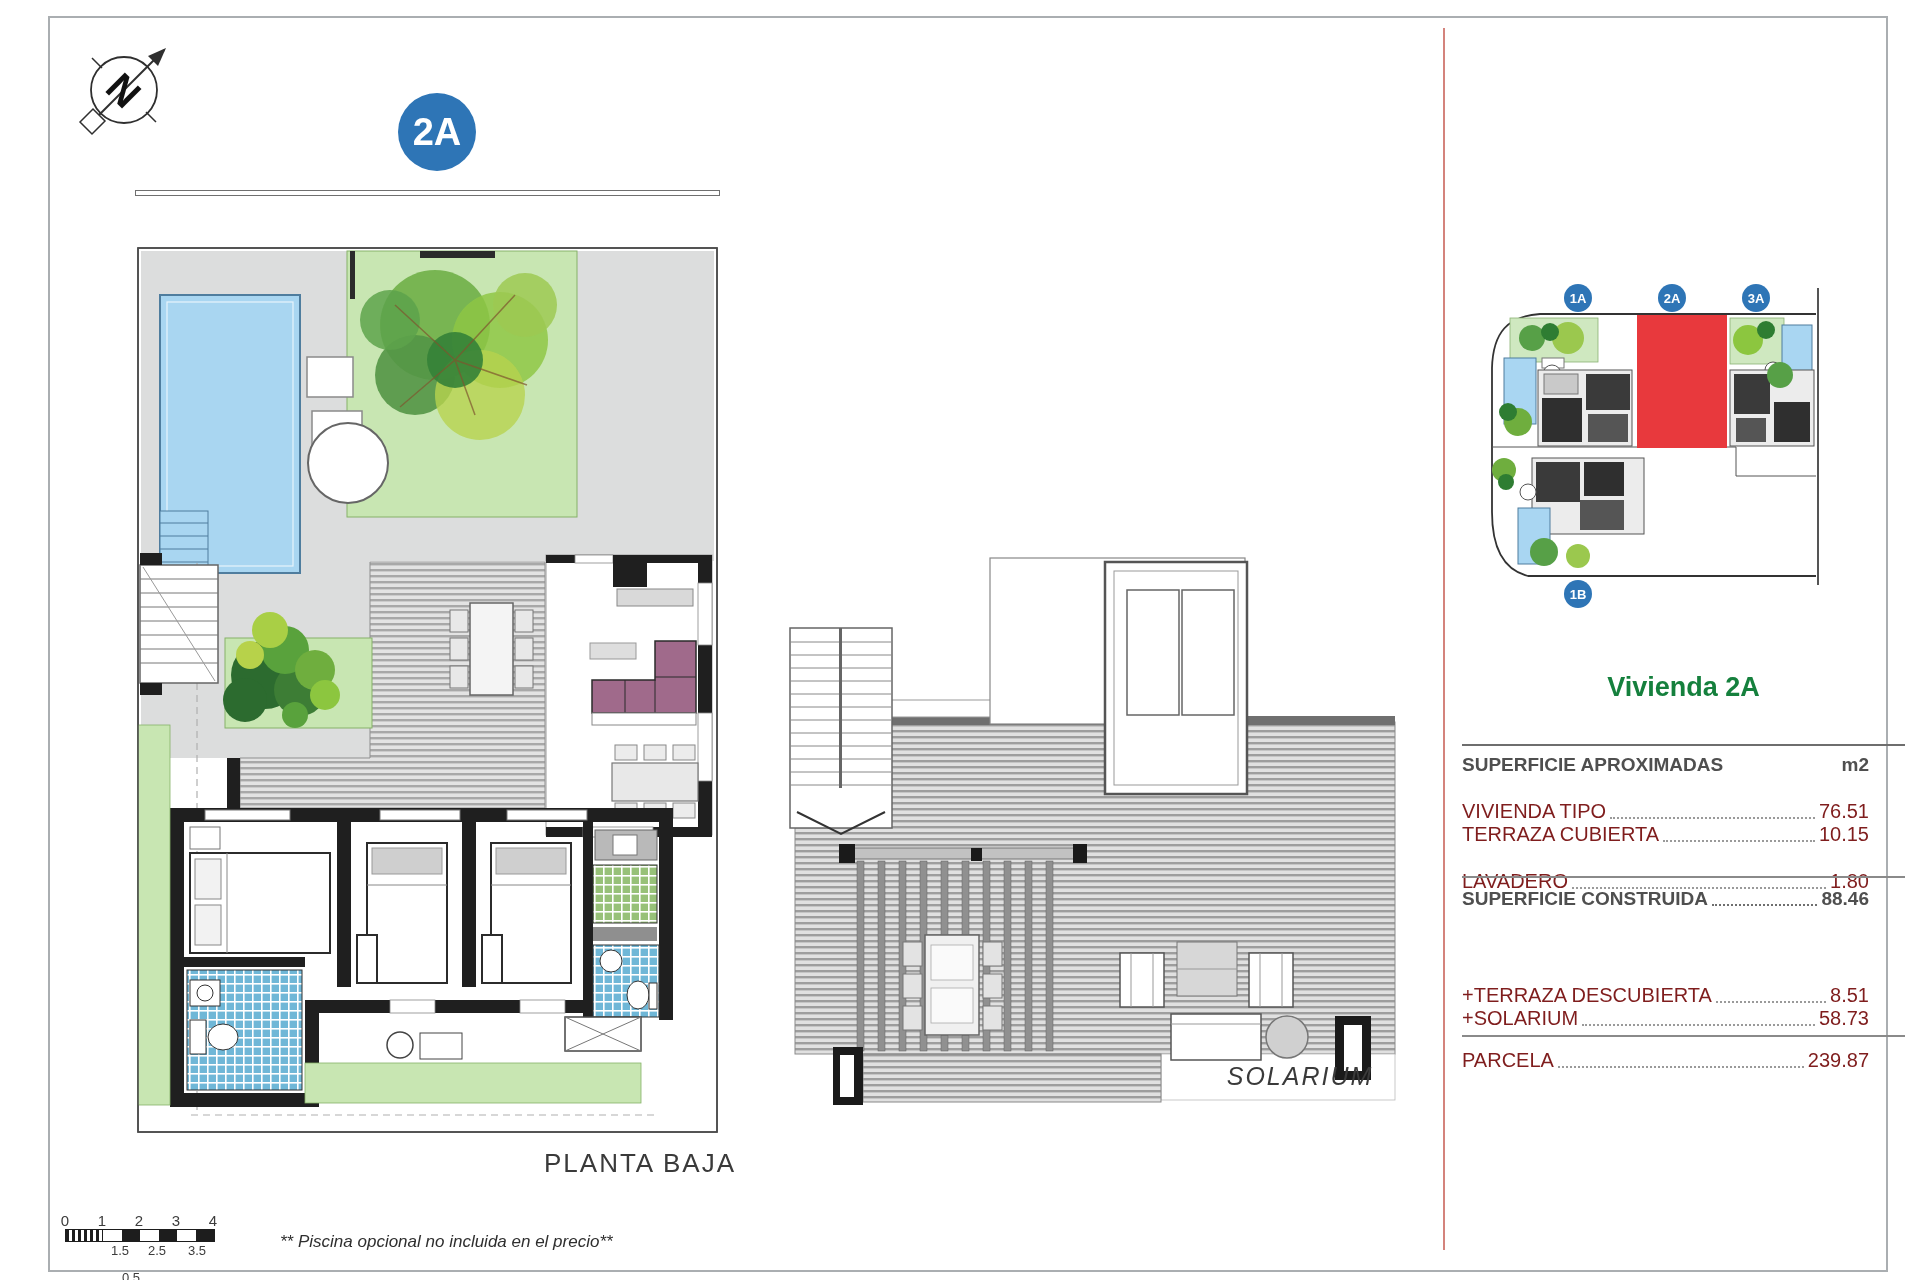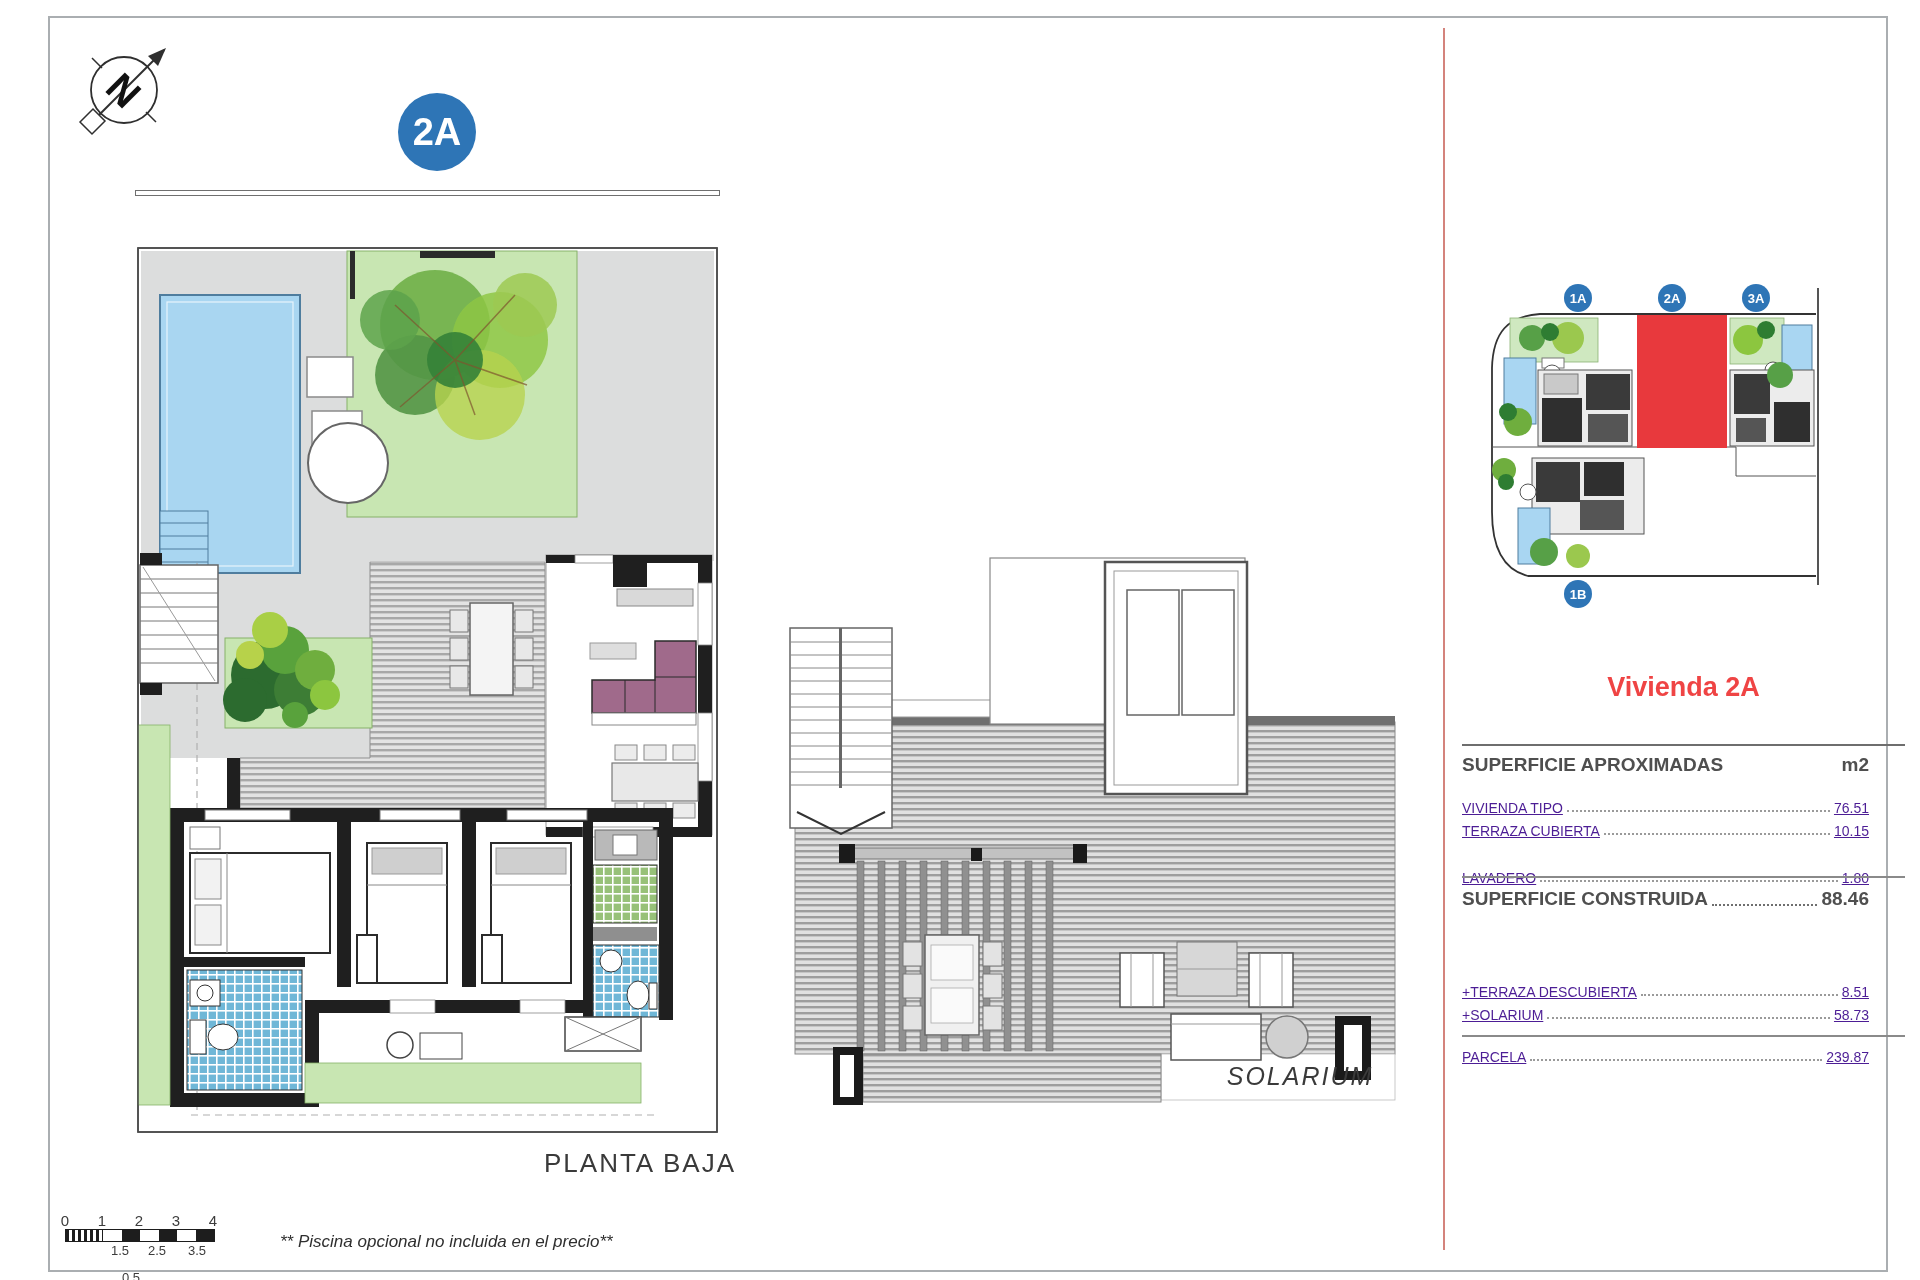--- a/index.html
+++ b/index.html
@@ -4,34 +4,34 @@
 <style>
   html,body{margin:0;padding:0;}
   body{width:1920px;height:1280px;position:relative;background:#ffffff;
        font-family:"Liberation Sans",sans-serif;overflow:hidden;}
   .abs{position:absolute;}
   .page-border{left:48px;top:16px;width:1836px;height:1252px;border:2px solid #aaaeb1;}
   .badge-2a{left:398px;top:93px;width:78px;height:78px;border-radius:50%;background:#2e75b6;
             color:#fff;font-weight:bold;font-size:38px;display:flex;align-items:center;justify-content:center;}
   .title-rule{left:135px;top:190px;width:583px;height:4px;background:#fff;border:1px solid #6f6f6f;}
   .plan-label{color:#3a3a3a;font-size:26px;letter-spacing:2px;text-align:center;}
-  .panel-title{left:1462px;top:672px;width:443px;text-align:center;color:#ef4444;
+  .panel-title{left:1462px;top:672px;width:443px;text-align:center;color:#15803d;
                font-size:27px;font-weight:bold;}
   .red-sep{left:1443px;top:28px;width:2px;height:1222px;background:#d4837c;}
   .rule{left:1462px;width:443px;height:0;}
   .r1{top:744px;border-top:2px solid #6e6e6e;}
   .r2{top:876px;border-top:2px solid #8a8a8a;}
   .r3{top:1035px;border-top:2px solid #8a8a8a;}
   .trow{left:1462px;width:443px;display:flex;align-items:flex-end;padding-right:0;}
   .trow .lbl{white-space:nowrap;}
   .trow .dots{flex:1;border-bottom:2px dotted #9a9a9a;margin:0 4px 4px 4px;}
   .trow .val{white-space:nowrap;padding-right:36px;}
   .hdr{font-size:19px;font-weight:bold;color:#4f4f4f;justify-content:space-between;}
   .hdr .val{padding-right:36px;}
-  .norm{font-size:14px;color:#4c1d95;text-decoration:underline;}
+  .norm{font-size:20px;color:#7f1d1d;}
   .tot{font-size:19px;font-weight:bold;color:#4f4f4f;}
   .tot .dots{border-bottom-color:#6f6f6f;}
   .foot{left:280px;top:1232px;font-size:17px;font-style:italic;color:#2f2f2f;}
   .sb-num{position:absolute;width:24px;text-align:center;font-size:15px;color:#3c3c3c;}
   .sb-num.small{font-size:13px;}
   .sb-bar{left:65px;top:1229px;width:148px;height:11px;border:1px solid #1d1d1d;display:flex;}
   .sb-seg{height:100%;}
   .seg-ck{width:37px;background:repeating-linear-gradient(90deg,#1d1d1d 0 3px,#fff 3px 6px);}
   .seg-w{width:18.5px;background:#fff;}
   .seg-b{width:18.5px;background:#1d1d1d;}

